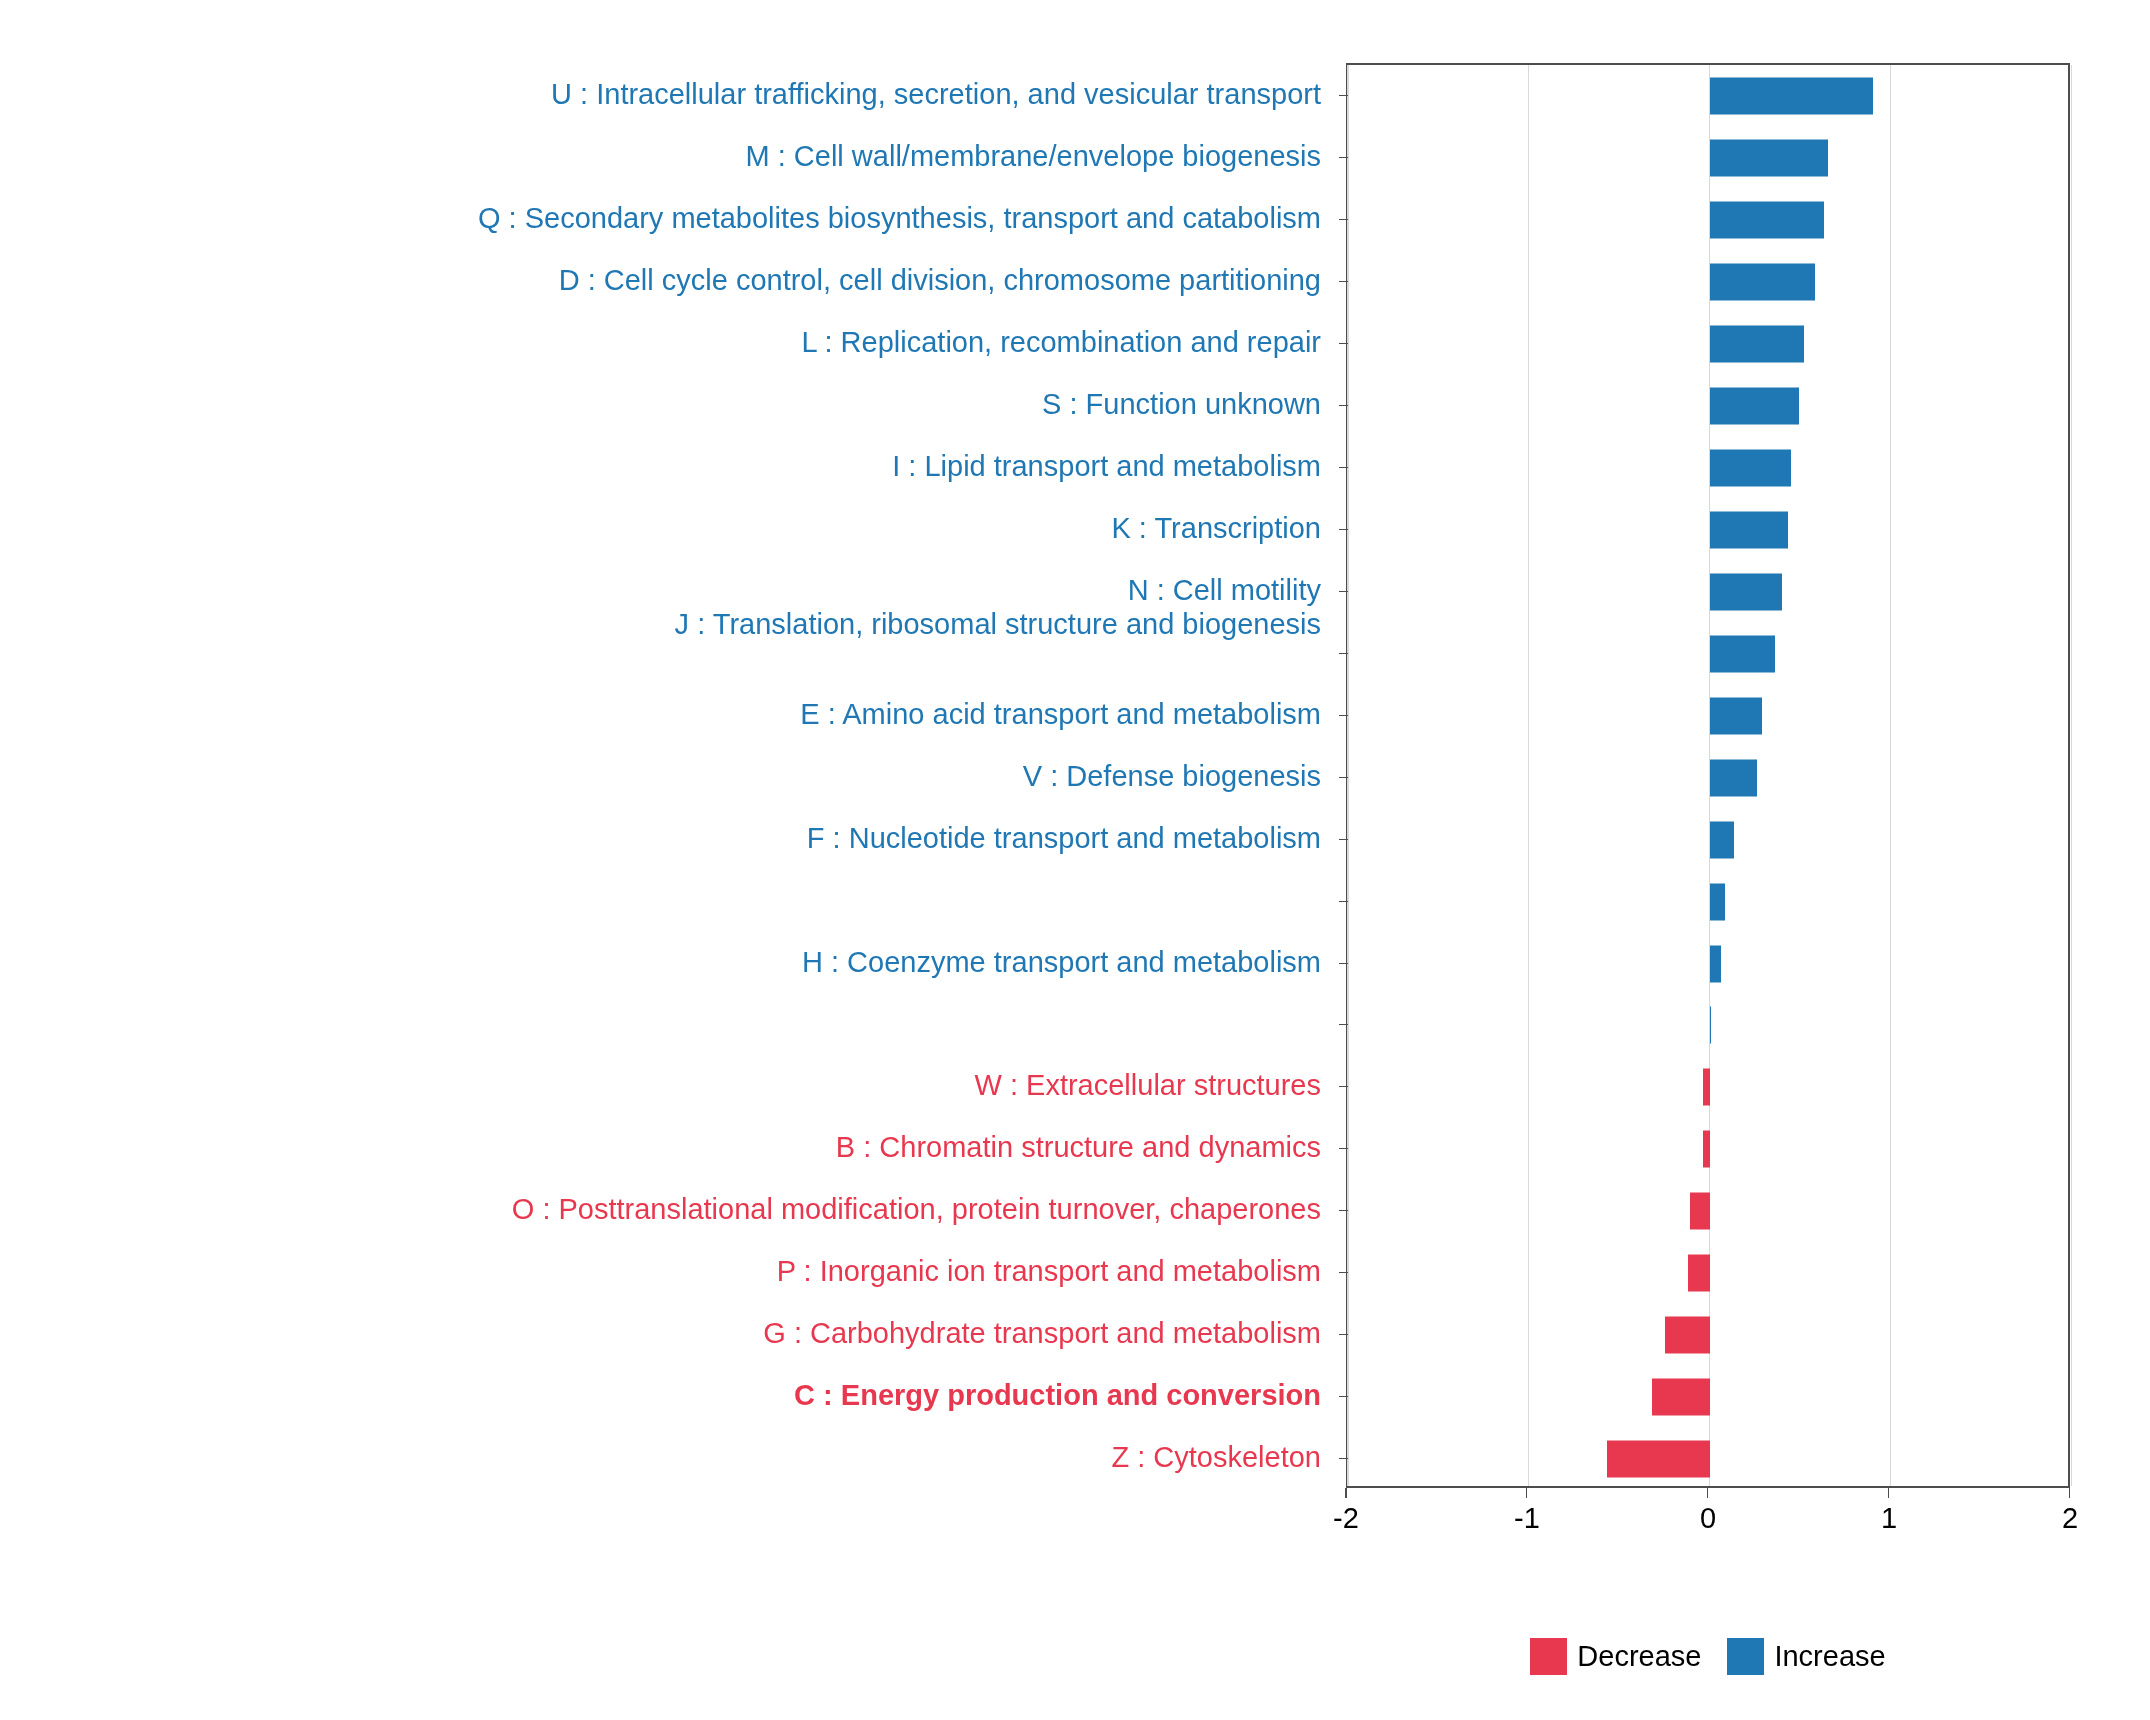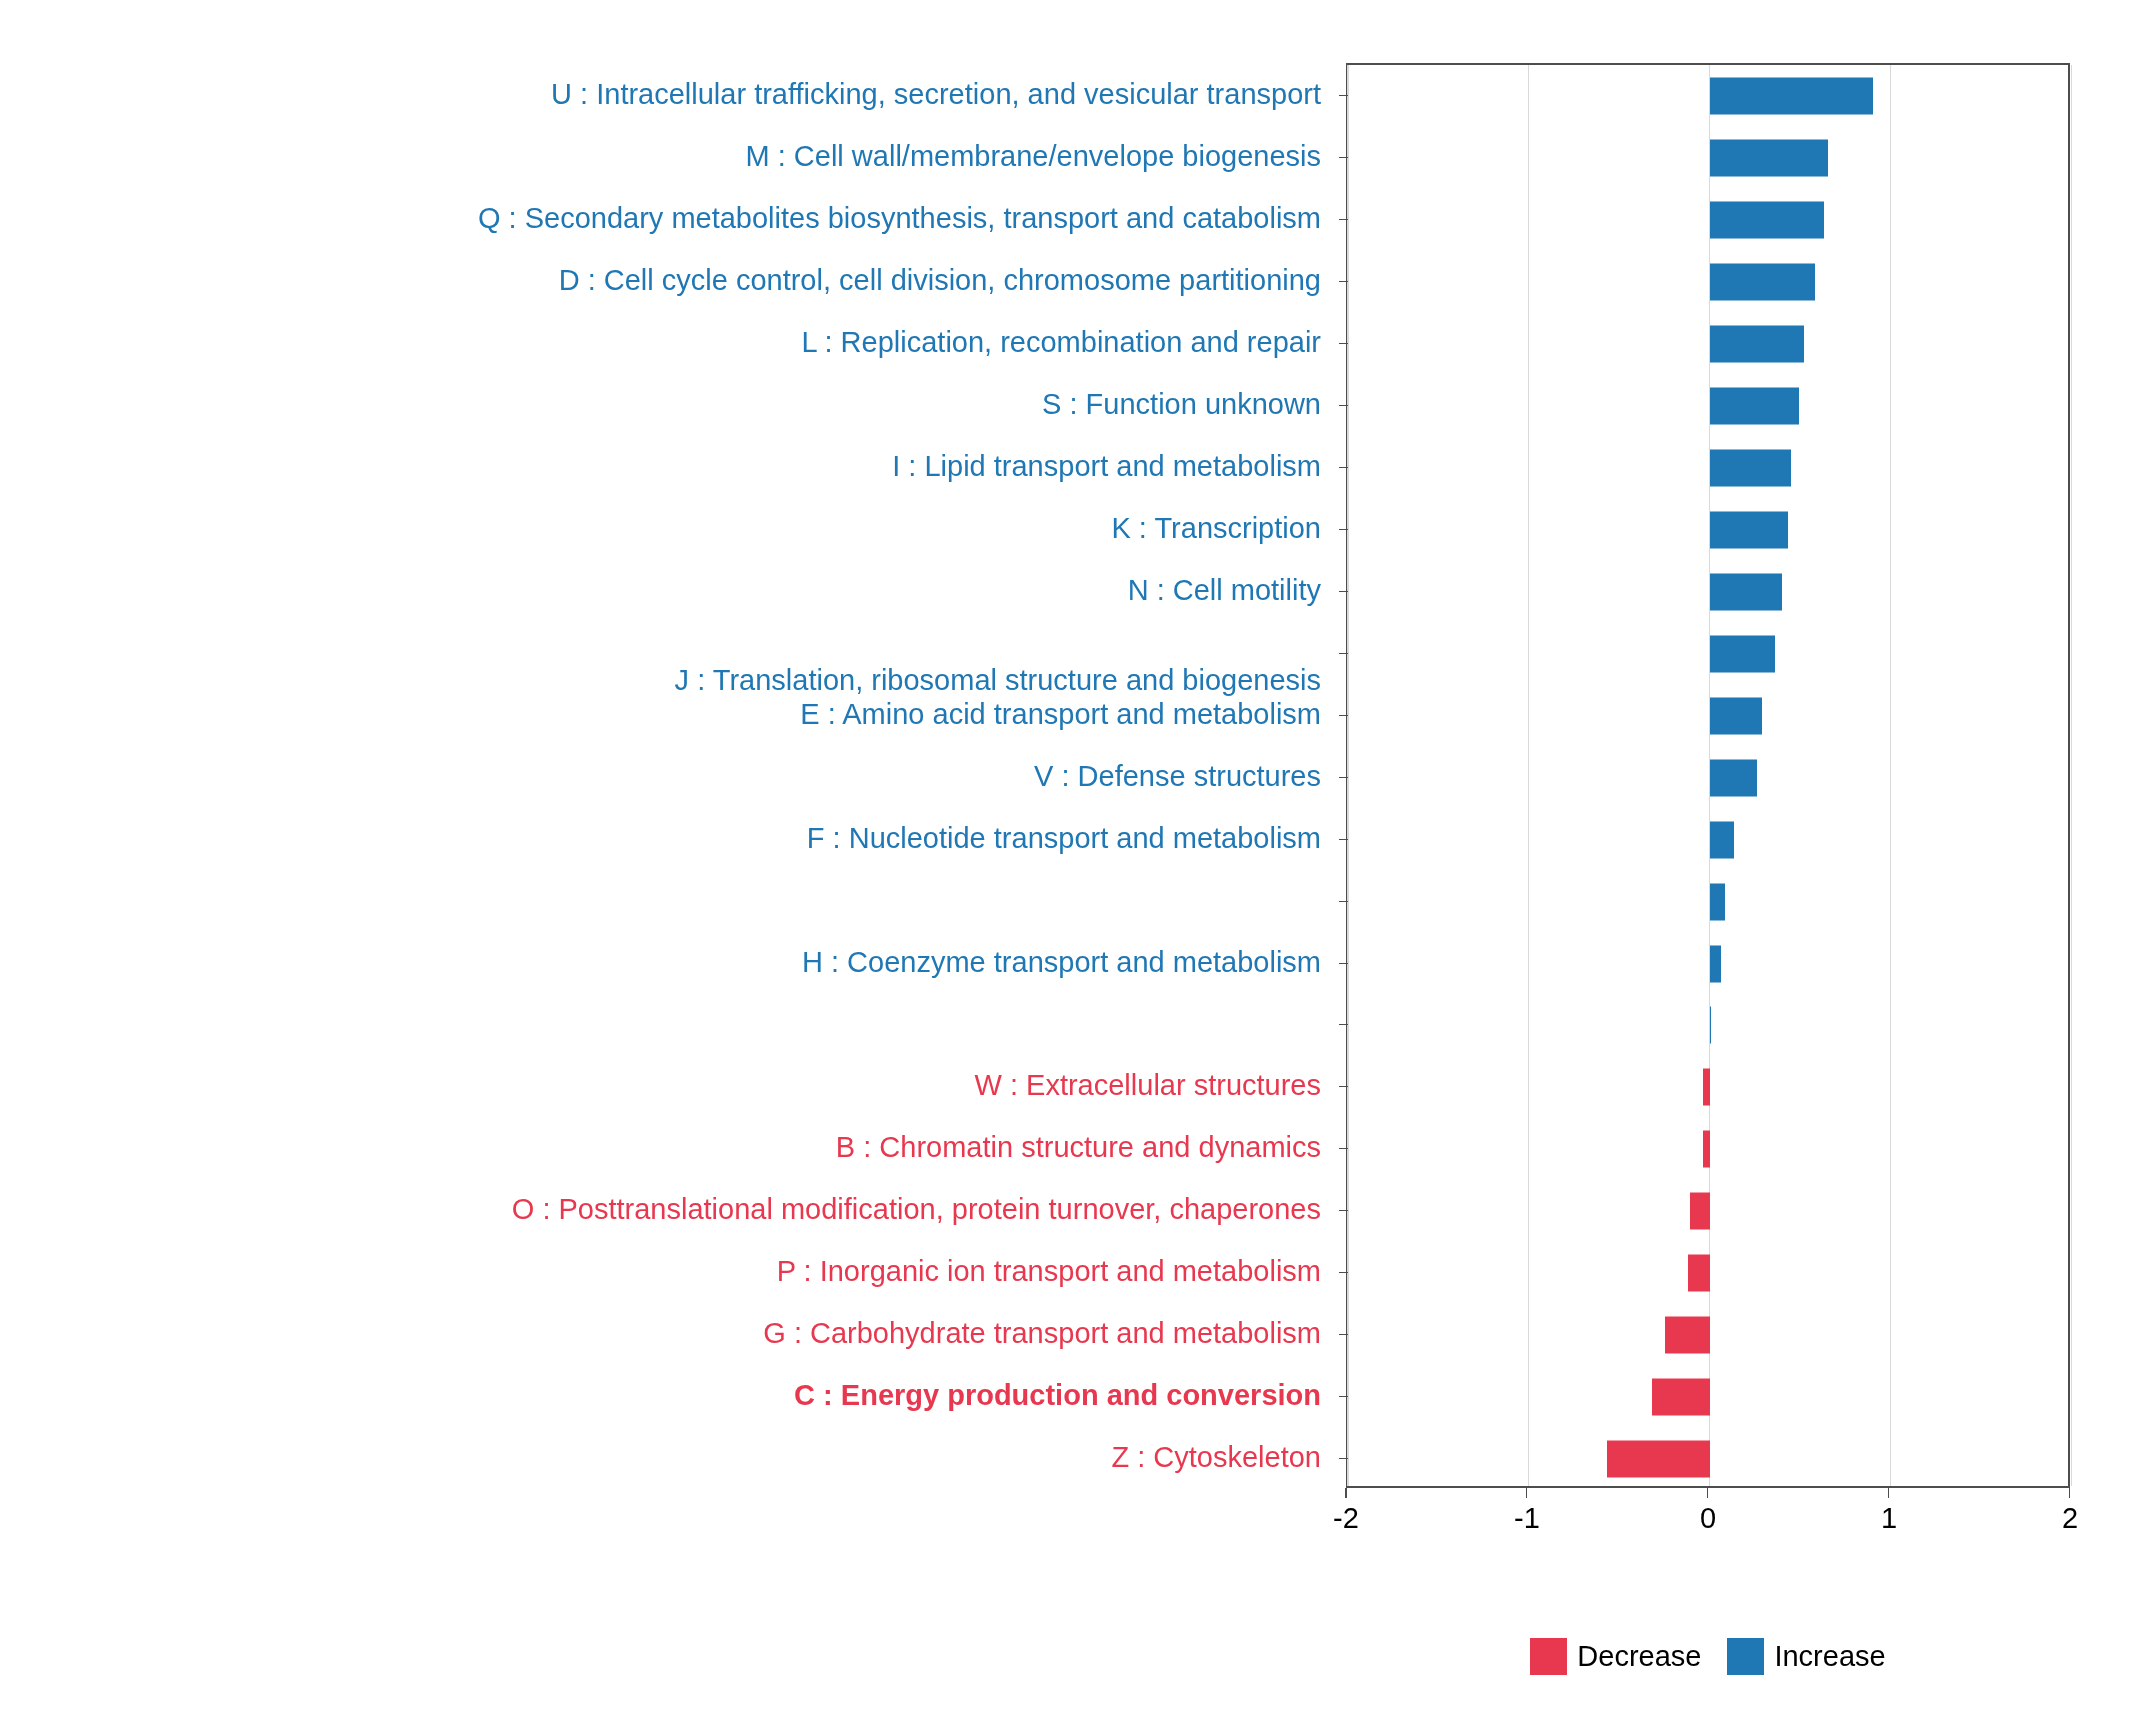--- a/index.html
+++ b/index.html
@@ -164,23 +164,23 @@
   <div class="cat-labels" id="cat-labels">
       <div class="cat-label" style="top: 0px; height: 62px; color: rgb(31, 119, 180);">U : Intracellular trafficking, secretion, and vesicular transport</div>
       <div class="cat-label" style="top: 62px; height: 62px; color: rgb(31, 119, 180);">M : Cell wall/membrane/envelope biogenesis</div>
       <div class="cat-label" style="top: 124px; height: 62px; color: rgb(31, 119, 180);">Q : Secondary metabolites biosynthesis, transport and catabolism</div>
       <div class="cat-label" style="top: 186px; height: 62px; color: rgb(31, 119, 180);">D : Cell cycle control, cell division, chromosome partitioning</div>
       <div class="cat-label" style="top: 248px; height: 62px; color: rgb(31, 119, 180);">L : Replication, recombination and repair</div>
       <div class="cat-label" style="top: 310px; height: 62px; color: rgb(31, 119, 180);">S : Function unknown</div>
       <div class="cat-label" style="top: 372px; height: 62px; color: rgb(31, 119, 180);">I : Lipid transport and metabolism</div>
       <div class="cat-label" style="top: 434px; height: 62px; color: rgb(31, 119, 180);">K : Transcription</div>
       <div class="cat-label" style="top: 496px; height: 62px; color: rgb(31, 119, 180);">N : Cell motility</div>
-      <div class="cat-label" style="top: 586px; height: 62px; color: rgb(31, 119, 180);">J : Translation, ribosomal structure and biogenesis</div>
+      <div class="cat-label" style="top: 530px; height: 62px; color: rgb(31, 119, 180);">J : Translation, ribosomal structure and biogenesis</div>
       <div class="cat-label" style="top: 620px; height: 62px; color: rgb(31, 119, 180);">E : Amino acid transport and metabolism</div>
-      <div class="cat-label" style="top: 682px; height: 62px; color: rgb(31, 119, 180);">V : Defense structures</div>
+      <div class="cat-label" style="top: 682px; height: 62px; color: rgb(31, 119, 180);">V : Defense biogenesis</div>
       <div class="cat-label" style="top: 744px; height: 62px; color: rgb(31, 119, 180);">F : Nucleotide transport and metabolism</div>
       <div class="cat-label" style="top: 868px; height: 62px; color: rgb(31, 119, 180);">H : Coenzyme transport and metabolism</div>
       <div class="cat-label" style="top: 991px; height: 62px; color: rgb(232, 56, 79);">W : Extracellular structures</div>
       <div class="cat-label" style="top: 1053px; height: 62px; color: rgb(232, 56, 79);">B : Chromatin structure and dynamics</div>
       <div class="cat-label" style="top: 1115px; height: 62px; color: rgb(232, 56, 79); text-align: center;">O : Posttranslational modification, protein turnover, chaperones</div>
       <div class="cat-label" style="top: 1177px; height: 62px; color: rgb(232, 56, 79);">P : Inorganic ion transport and metabolism</div>
       <div class="cat-label" style="top: 1239px; height: 62px; color: rgb(232, 56, 79);">G : Carbohydrate transport and metabolism</div>
       <div class="cat-label" style="top: 1301px; height: 62px; color: rgb(232, 56, 79); font-weight: bold;">C : Energy production and conversion</div>
       <div class="cat-label" style="top: 1363px; height: 62px; color: rgb(232, 56, 79);">Z : Cytoskeleton</div>
     </div>

